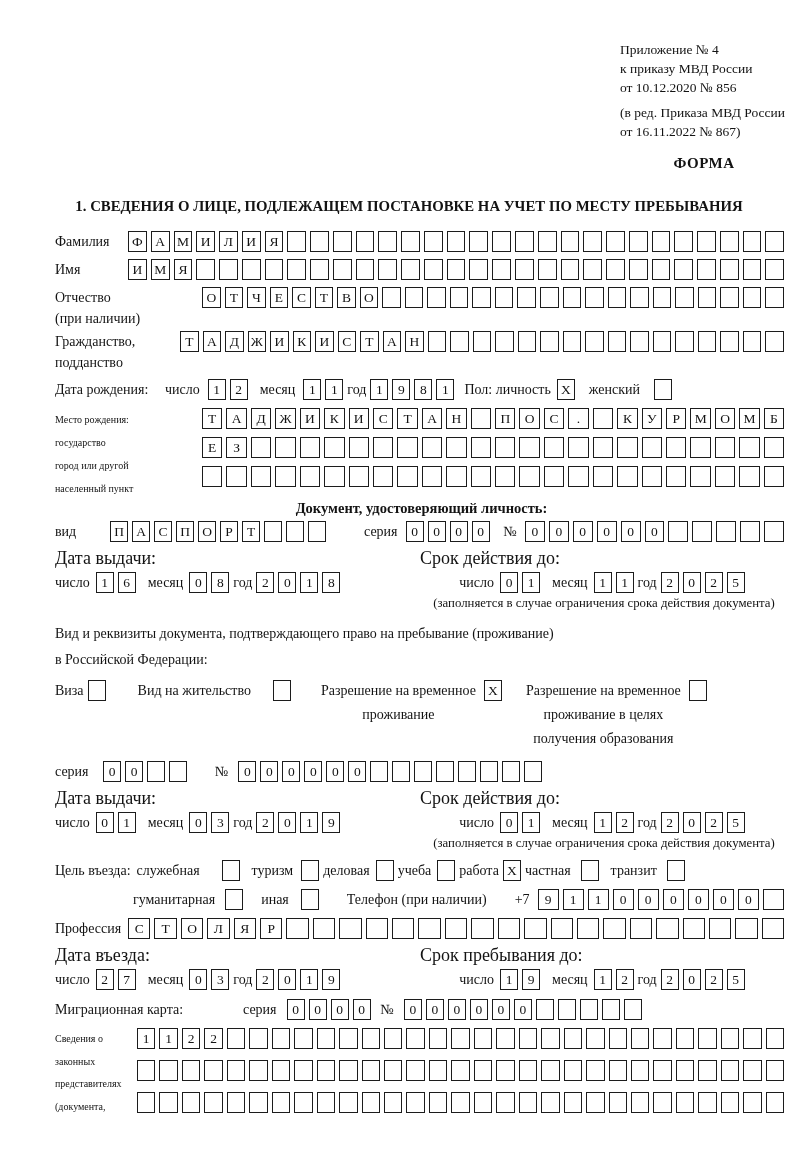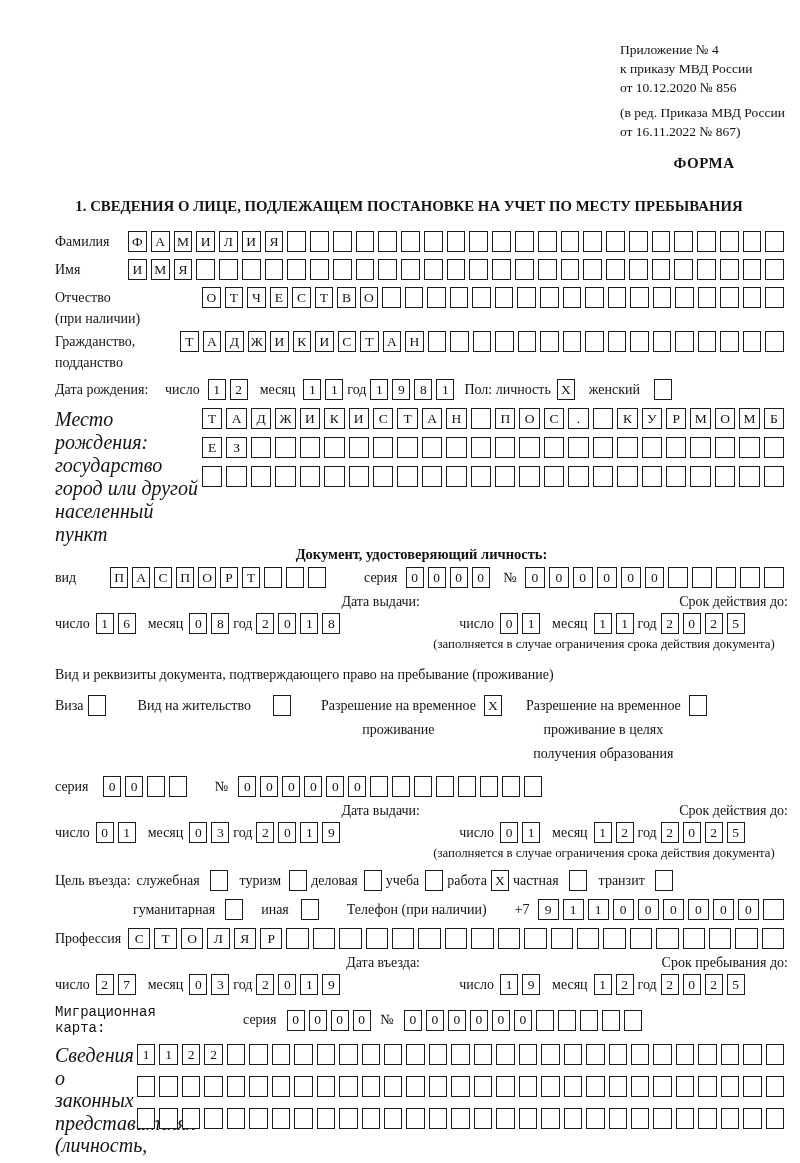--- a/index.html
+++ b/index.html
@@ -22,30 +22,30 @@
   .cells{display:flex;}
   .cells.fill{flex:1;}
   .cells.fill .cell{flex:1;}
   .cell{box-sizing:border-box;width:18px;height:21px;border:1.6px solid #1c1c1c;margin-right:4px;display:flex;align-items:center;justify-content:center;font-size:13.5px;background:#fff;flex:none;}
 
   .two-line{line-height:21px;font-size:14px;}
   .top-align{align-items:flex-start;}
 
   
   .split{display:flex;align-items:flex-start;margin-top:8px;}
-  .split .labels{font-size:20px;flex:none;font-style:italic;}
+  .split .labels{font-size:10px;flex:none;}
   .split .boxcol{flex:1;}
   .split .boxcol .cells{margin-bottom:8px;}
 
   .center-bold{font-weight:bold;font-size:14.5px;text-align:center;margin-top:9px;}
 
   
   .dates{display:flex;margin-top:6px;}
   .date-block{display:flex;flex-direction:column;}
-  .date-block .cap{font-size:14px;text-align:right;margin-bottom:3px;}
+  .date-block .cap{font-size:18px;text-align:left;margin-bottom:3px;}
   .date-block .drow{display:flex;align-items:center;}
   .date-block .drow .lbl{margin-right:6px;}
   .note{font-size:12.8px;text-align:center;margin-top:3px;}
 
   .para{font-size:14px;margin-top:10px;line-height:26px;}
 
   
   .permits{display:flex;align-items:flex-start;margin-top:6px;}
   .pgroup{display:flex;align-items:flex-start;}
   .pgroup .plabel{font-size:14px;line-height:24px;text-align:center;}
@@ -410,20 +410,21 @@
             <span class="cell">2</span>
             <span class="cell">5</span>
           </span>
       </div>
       <div class="note">(заполняется в случае ограничения срока действия документа)</div>
     </div>
   </div>
 
   <div class="para">
     <div>Вид и реквизиты документа, подтверждающего право на пребывание (проживание)</div>
+    <div>в Российской Федерации:</div>
   </div>
 
   <div class="permits">
     <div class="pgroup">
       <span class="plabel">Виза</span>
       <span class="cells" style="margin-left:4px;">
           <span class="cell"></span>
         </span>
     </div>
     <div class="pgroup" style="margin-left:28px;">
@@ -520,21 +521,21 @@
             <span class="cell">2</span>
             <span class="cell">5</span>
           </span>
       </div>
       <div class="note">(заполняется в случае ограничения срока действия документа)</div>
     </div>
   </div>
 
   <div class="row" style="margin-top:9px;">
     <span class="lbl" style="margin-right:6px;">Цель въезда:</span>
-    <span class="lbl" style="margin-right:10px;">служебная</span>
+    <span class="lbl" style="margin-right:22px;">служебная</span>
     <span class="cells">
         <span class="cell"></span>
       </span>
     <span class="lbl" style="margin-left:8px;margin-right:8px;">туризм</span>
     <span class="cells">
         <span class="cell"></span>
       </span>
     <span class="lbl" style="margin-right:6px;">деловая</span>
     <span class="cells">
         <span class="cell"></span>
@@ -654,21 +655,21 @@
             <span class="cell">2</span>
             <span class="cell">0</span>
             <span class="cell">2</span>
             <span class="cell">5</span>
           </span>
       </div>
     </div>
   </div>
 
   <div class="row" style="margin-top:9px;">
-    <span class="lbl" style="width:150px;flex:none;font-family:Liberation Mono, monospace;">Миграционная карта:</span>
+    <span class="lbl" style="width:150px;flex:none;">Миграционная карта:</span>
     <span class="lbl" style="margin-left:38px;margin-right:10px;">серия</span>
     <span class="cells">
         <span class="cell">0</span>
         <span class="cell">0</span>
         <span class="cell">0</span>
         <span class="cell">0</span>
       </span>
     <span class="lbl" style="margin-left:6px;margin-right:10px;">№</span>
     <span class="cells" style="width:230px;">
         <span class="cell">0</span>
@@ -683,21 +684,21 @@
         <span class="cell"></span>
         <span class="cell"></span>
       </span>
   </div>
 
   <div class="split">
     <div class="labels" style="width:82px;line-height:22.5px;">
       <div>Сведения о</div>
       <div>законных</div>
       <div>представителях</div>
-      <div>(личность,</div>
+      <div>(документа,</div>
 
     </div>
     <div class="boxcol">
       <div class="cells fill" style="margin-bottom:11px;">
           <span class="cell">1</span>
           <span class="cell">1</span>
           <span class="cell">2</span>
           <span class="cell">2</span>
           <span class="cell"></span>
           <span class="cell"></span>

